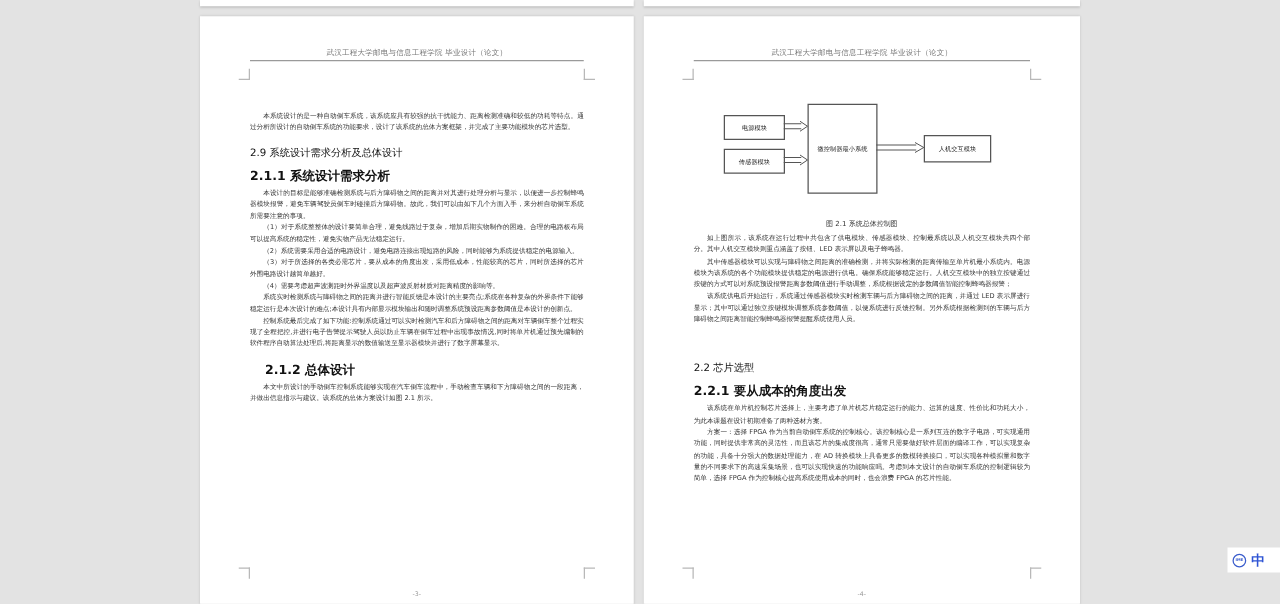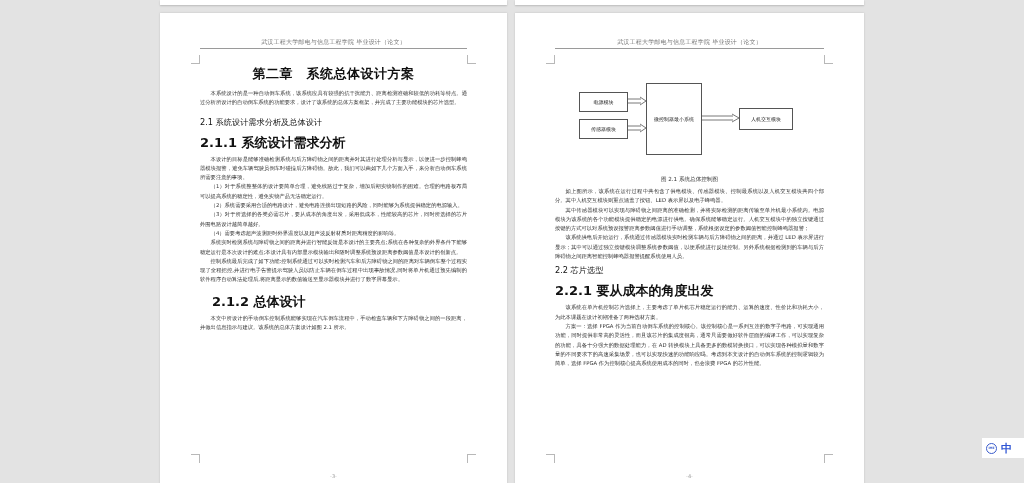--- a/index.html
+++ b/index.html
@@ -36,21 +36,21 @@
   .corner.tr { top:42px; right:31px; border-left-width:1px; border-bottom-width:1px; }
   .corner.bl { top:441px; left:31px; border-right-width:1px; border-top-width:1px; }
   .corner.br { top:441px; right:31px; border-left-width:1px; border-top-width:1px; }
 
   .content { position:absolute; left:40px; right:40px; }
   .chapter-title {
     text-align:center; font-size:13px; font-weight:bold; color:#111;
     letter-spacing:0.5px;
   }
   .h2 { font-size:8.2px; color:#111; font-weight:normal; }
-  .h3 { font-size:13px; color:#111; font-weight:bold; }
+  .h3 { font-size:10px; color:#111; font-weight:bold; }
   .para {
     font-size:5.3px; line-height:9.3px; color:#333; text-indent:10.6px;
     text-align:justify; margin:0;
   }
   .caption { font-size:5.6px; color:#333; text-align:center; }
   .page-num {
     position:absolute; top:460px; left:0; right:0; text-align:center;
     font-size:5px; color:#999;
   }
 
@@ -82,27 +82,24 @@
 <div class="prev-page" id="prev-right"></div>
 
 <div class="page" id="page-left">
   <div class="header-text">武汉工程大学邮电与信息工程学院 毕业设计（论文）</div>
   <div class="header-rule"></div>
   <div class="corner tl"></div>
   <div class="corner tr"></div>
   <div class="corner bl"></div>
   <div class="corner br"></div>
 
-  <div class="content" style="top:52px;">
-    <div class="chapter-title">第二章　系统总体设计方案</div>
-  </div>
 
   <div class="content" style="top:76px;">
     <p class="para">本系统设计的是一种自动倒车系统，该系统应具有较强的抗干扰能力、距离检测准确和较低的功耗等特点。通过分析所设计的自动倒车系统的功能要求，设计了该系统的总体方案框架，并完成了主要功能模块的芯片选型。</p>
-    <div class="h2" style="margin-top:9px;">2.1 系统设计需求分析及总体设计</div>
+    <div class="h2" style="margin-top:9px;">2.9 系统设计需求分析及总体设计</div>
     <div class="h3" style="margin-top:6px;">2.1.1 系统设计需求分析</div>
     <p class="para" style="margin-top:3px;">本设计的目标是能够准确检测系统与后方障碍物之间的距离并对其进行处理分析与显示，以便进一步控制蜂鸣器模块报警，避免车辆驾驶员倒车时碰撞后方障碍物。故此，我们可以由如下几个方面入手，来分析自动倒车系统所需要注意的事项。</p>
     <p class="para">（1）对于系统整整体的设计要简单合理，避免线路过于复杂，增加后期实物制作的困难。合理的电路板布局可以提高系统的稳定性，避免实物产品无法稳定运行。</p>
     <p class="para">（2）系统需要采用合适的电路设计，避免电路连接出现短路的风险，同时能够为系统提供稳定的电源输入。</p>
     <p class="para">（3）对于所选择的各类必需芯片，要从成本的角度出发，采用低成本，性能较高的芯片，同时所选择的芯片外围电路设计越简单越好。</p>
     <p class="para">（4）需要考虑超声波测距时外界温度以及超声波反射材质对距离精度的影响等。</p>
     <p class="para">系统实时检测系统与障碍物之间的距离并进行智能反馈是本设计的主要亮点;系统在各种复杂的外界条件下能够稳定运行是本次设计的难点;本设计具有内部显示模块输出和随时调整系统预设距离参数阈值是本设计的创新点。</p>
     <p class="para">控制系统最后完成了如下功能:控制系统通过可以实时检测汽车和后方障碍物之间的距离对车辆倒车整个过程实现了全程把控,并进行电子告警提示驾驶人员以防止车辆在倒车过程中出现事故情况,同时将单片机通过预先编制的软件程序自动算法处理后,将距离显示的数值输送至显示器模块并进行了数字屏幕显示。</p>
     <div class="h3" style="margin-top:8px;margin-left:12px;">2.1.2 总体设计</div>
     <p class="para" style="margin-top:3px;">本文中所设计的手动倒车控制系统能够实现在汽车倒车流程中，手动检查车辆和下方障碍物之间的一段距离，并做出信息指示与建议。该系统的总体方案设计如图 2.1 所示。</p>
@@ -143,21 +140,21 @@
   </div>
 
   <div class="content" style="top:163px;">
     <div class="caption">图 2.1  系统总体控制图</div>
   </div>
 
   <div class="content" style="top:174px;">
     <p class="para">如上图所示，该系统在运行过程中共包含了供电模块、传感器模块、控制最系统以及人机交互模块共四个部分。其中人机交互模块则重点涵盖了按钮、LED 表示屏以及电子蜂鸣器。</p>
     <p class="para">其中传感器模块可以实现与障碍物之间距离的准确检测，并将实际检测的距离传输至单片机最小系统内。电源模块为该系统的各个功能模块提供稳定的电源进行供电。确保系统能够稳定运行。人机交互模块中的独立按键通过按键的方式可以对系统预设报警距离参数阈值进行手动调整，系统根据设定的参数阈值智能控制蜂鸣器报警；</p>
     <p class="para">该系统供电后开始运行，系统通过传感器模块实时检测车辆与后方障碍物之间的距离，并通过 LED 表示屏进行显示；其中可以通过独立按键模块调整系统参数阈值，以便系统进行反馈控制。另外系统根据检测到的车辆与后方障碍物之间距离智能控制蜂鸣器报警提醒系统使用人员。</p>
-    <div class="h2" style="margin-top:4px;">2.2 芯片选型</div>
+    <div class="h2" style="margin-top:28px;">2.2 芯片选型</div>
     <div class="h3" style="margin-top:6px;">2.2.1 要从成本的角度出发</div>
     <p class="para" style="margin-top:3px;">该系统在单片机控制芯片选择上，主要考虑了单片机芯片稳定运行的能力、运算的速度、性价比和功耗大小，为此本课题在设计初期准备了两种选材方案。</p>
     <p class="para">方案一：选择 FPGA 作为当前自动倒车系统的控制核心。该控制核心是一系列互连的数字子电路，可实现通用功能，同时提供非常高的灵活性，而且该芯片的集成度很高，通常只需要做好软件层面的编译工作，可以实现复杂的功能，具备十分强大的数据处理能力，在 AD 转换模块上具备更多的数模转换接口，可以实现各种模拟量和数字量的不同要求下的高速采集场景，也可以实现快速的功能响应吗。考虑到本文设计的自动倒车系统的控制逻辑较为简单，选择 FPGA 作为控制核心提高系统使用成本的同时，也会浪费 FPGA 的芯片性能。</p>
   </div>
 
   <div class="page-num">-4-</div>
 </div>
 
 <div class="ime">
   <div class="ime-logo">IME</div>

